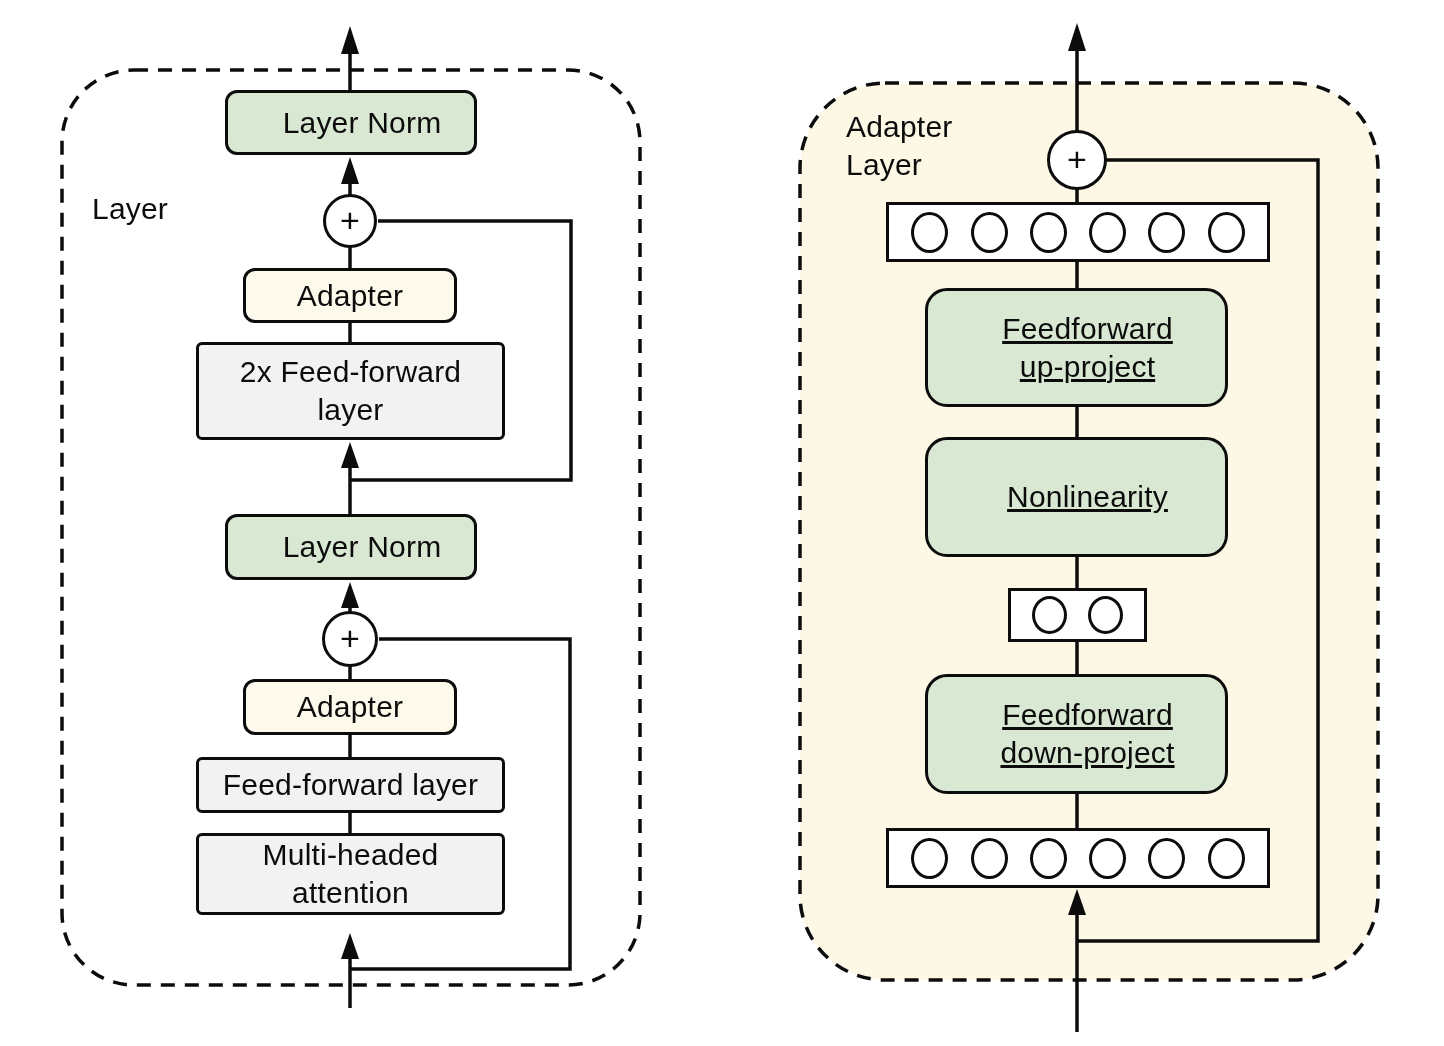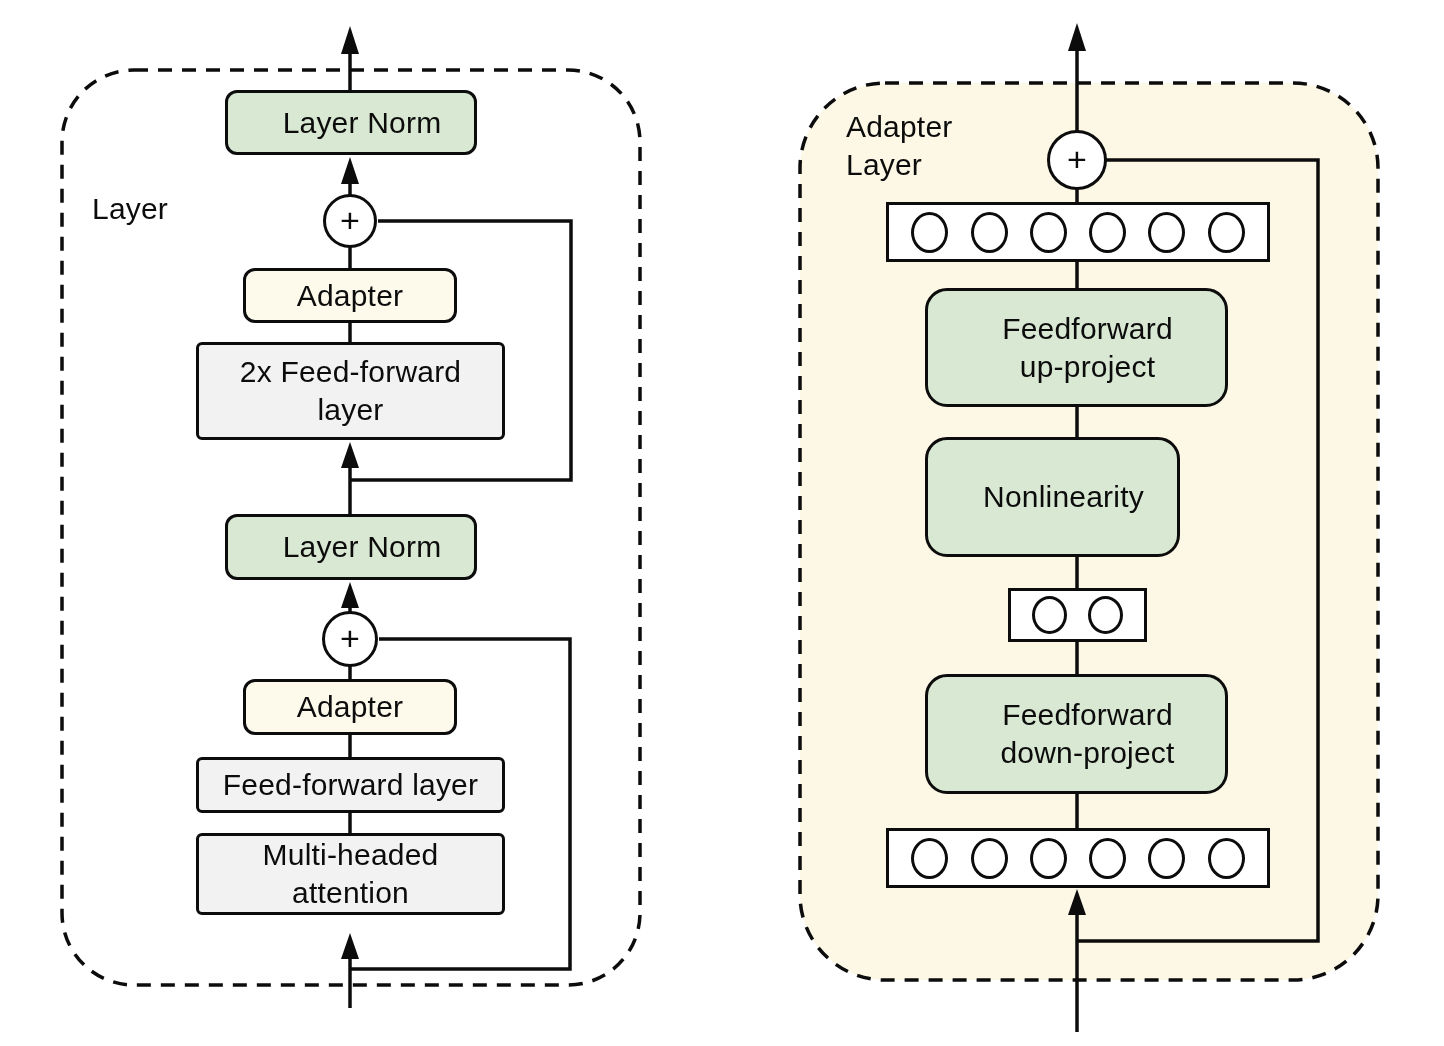--- a/index.html
+++ b/index.html
@@ -48,21 +48,21 @@
     align-items: center;
     justify-content: center;
     text-align: center;
     font-size: 30px;
     line-height: 38px;
     letter-spacing: 0.2px;
   }
   .box.green  { background: var(--green-block, #d9e8d3); border-radius: 12px; padding-left: 22px; }
   .box.gray   { background: var(--gray-block, #f2f2f2);  border-radius: 6px; }
   .box.cream  { background: var(--cream-block, #fdfaec); border-radius: 12px; }
-  .box.biground { border-radius: 22px; }
+  .box.biground { border-radius: 22px; text-decoration: underline; }
   .plus-circle {
     position: absolute;
     box-sizing: border-box;
     border: 3.5px solid #0c0c0c;
     border-radius: 50%;
     background: #ffffff;
     display: flex;
     align-items: center;
     justify-content: center;
     font-size: 34px;
@@ -216,21 +216,21 @@
       <span class="dot"></span>
       <span class="dot"></span>
       <span class="dot"></span>
     </div>
 
   <div class="box green biground" style="left:925px; top:288px; width:303px; height:119px;">
     <div>Feedforward</div>
     <div>up-project</div>
   </div>
 
-  <div class="box green biground" style="left:925px; top:437px; width:255px; height:120px;">
+  <div class="box green biground" style="left:925px; top:437px; width:303px; height:120px;">
     <span>Nonlinearity</span>
   </div>
 
   <div class="feat-box small" style="left:1008px; top:588px; width:139px; height:54px;">
       <span class="dot"></span>
       <span class="dot"></span>
     </div>
 
   <div class="box green biground" style="left:925px; top:674px; width:303px; height:120px;">
     <div>Feedforward</div>

